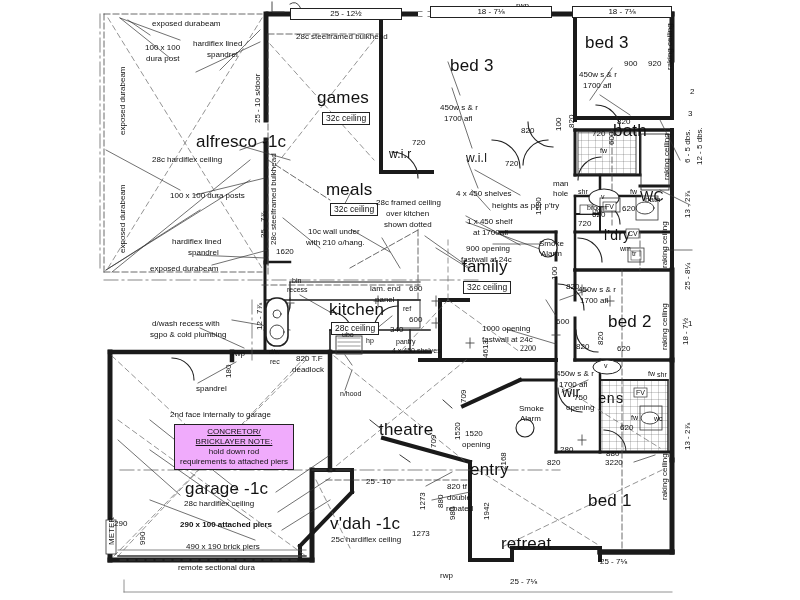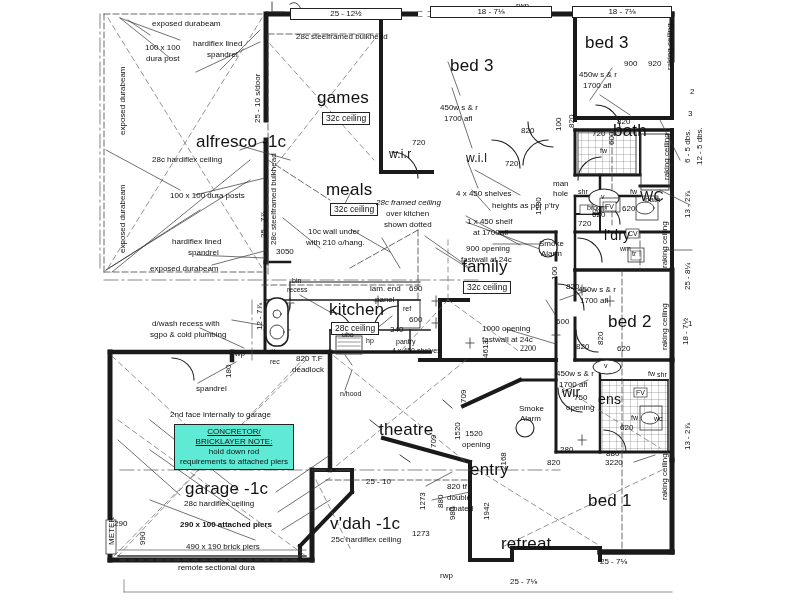--- a/index.html
+++ b/index.html
@@ -14,21 +14,21 @@
   .room{font-size:17px;letter-spacing:.2px;color:#111;}
   .room.sm{font-size:14px;}
   .room.xs{font-size:12px;}
   .ceil{font-size:8.5px;border:1px solid #222;padding:1px 3px;background:#fff;}
   .note{font-size:8px;color:#111;}
   .note.c{text-align:center;}
   .dim{font-size:8px;color:#111;}
   .tiny{font-size:7px;color:#111;}
   .rot90{transform:rotate(-90deg);}
   .boxnote{
-    position:absolute;border:1px solid #222;background:#5eead4;
+    position:absolute;border:1px solid #222;background:#f0abfc;
     font-size:8px;text-align:center;padding:2px 3px;line-height:1.25;
   }
   .dimband{
     position:absolute;border:1px solid #222;background:#fff;
     font-size:8px;text-align:center;line-height:1;padding:1px 0;
   }
 </style>
 </head>
 <body>
 
@@ -362,21 +362,21 @@
   <div class="lbl room" style="left:585px;top:34px;">bed 3</div>
   <div class="lbl room" style="left:608px;top:313px;">bed 2</div>
   <div class="lbl room" style="left:588px;top:492px;">bed 1</div>
 
   <div class="lbl room" style="left:613px;top:122px;">bath</div>
   <div class="lbl note" style="left:645px;top:196px;">bath</div>
   <div class="lbl room sm" style="left:640px;top:189px;">WC</div>
   <div class="lbl room sm" style="left:604px;top:228px;">l'dry</div>
   <div class="lbl tiny" style="left:620px;top:245px;">wm</div>
 
-  <div class="lbl room sm" style="left:598px;top:392px;">ens</div>
+  <div class="lbl room sm" style="left:598px;top:392px;font-family:Liberation Mono, monospace;">ens</div>
   <div class="lbl room sm" style="left:562px;top:385px;">wir</div>
   <div class="lbl room xs" style="left:389px;top:148px;">w.i.r</div>
   <div class="lbl room xs" style="left:466px;top:152px;">w.i.l</div>
 
   <div class="lbl room" style="left:379px;top:421px;">theatre</div>
   <div class="lbl room" style="left:470px;top:461px;">entry</div>
   <div class="lbl room" style="left:501px;top:535px;">retreat</div>
 
   <div class="lbl room" style="left:185px;top:480px;">garage -1c</div>
   <div class="lbl note" style="left:184px;top:500px;">28c hardiflex ceiling</div>
@@ -421,21 +421,21 @@
   <div class="lbl note" style="left:150px;top:265px;">exposed durabeam</div>
   <div class="lbl note" style="left:170px;top:192px;">100 x 100 dura posts</div>
 
   <div class="lbl note rot90" style="left:119px;top:135px;transform-origin:0 0;">exposed durabeam</div>
   <div class="lbl note rot90" style="left:119px;top:253px;transform-origin:0 0;">exposed durabeam</div>
 
   <div class="lbl note" style="left:296px;top:33px;">28c steelframed bulkhead</div>
   <div class="lbl note rot90" style="left:270px;top:245px;transform-origin:0 0;">28c steelframed bulkhead</div>
   <div class="lbl dim rot90" style="left:254px;top:123px;transform-origin:0 0;">25 - 10 s/door</div>
 
-  <div class="lbl note" style="left:376px;top:199px;font-style:italic;">28c framed ceiling</div>
+  <div class="lbl note" style="left:376px;top:199px;">28c framed ceiling</div>
   <div class="lbl note" style="left:386px;top:210px;">over kitchen</div>
   <div class="lbl note" style="left:384px;top:221px;">shown dotted</div>
 
   <div class="lbl note" style="left:308px;top:228px;">10c wall under</div>
   <div class="lbl note" style="left:306px;top:239px;">with 210 o/hang.</div>
 
   <div class="lbl note" style="left:370px;top:285px;">lam. end</div>
   <div class="lbl note" style="left:375px;top:296px;">panel</div>
 
   <div class="lbl note" style="left:456px;top:190px;">4 x 450 shelves</div>
@@ -513,21 +513,21 @@
   <div class="lbl dim rot90" style="left:682px;top:345px;transform-origin:0 0;">18 - 7½</div>
   <div class="lbl dim rot90" style="left:684px;top:450px;transform-origin:0 0;">13 - 2⅞</div>
 
   <div class="lbl dim rot90" style="left:260px;top:238px;transform-origin:0 0;">25 - 7⅞</div>
   <div class="lbl dim rot90" style="left:256px;top:330px;transform-origin:0 0;">12 - 7⅞</div>
 
   <div class="lbl dim" style="left:366px;top:478px;">25 - 10</div>
   <div class="lbl dim" style="left:600px;top:558px;">25 - 7⅛</div>
   <div class="lbl dim" style="left:510px;top:578px;">25 - 7⅛</div>
 
-  <div class="lbl dim" style="left:276px;top:248px;">3050</div>
+  <div class="lbl dim" style="left:276px;top:248px;">1620</div>
   <div class="lbl dim" style="left:520px;top:345px;font-family:Liberation Serif, serif;">2200</div>
   <div class="lbl dim" style="left:605px;top:459px;">3220</div>
   <div class="lbl dim rot90" style="left:482px;top:358px;transform-origin:0 0;">4613</div>
   <div class="lbl dim rot90" style="left:535px;top:215px;transform-origin:0 0;">1530</div>
   <div class="lbl dim rot90" style="left:419px;top:510px;transform-origin:0 0;">1273</div>
   <div class="lbl dim" style="left:412px;top:530px;">1273</div>
   <div class="lbl dim rot90" style="left:483px;top:520px;transform-origin:0 0;">1942</div>
   <div class="lbl dim rot90" style="left:500px;top:470px;transform-origin:0 0;">2168</div>
   <div class="lbl dim rot90" style="left:460px;top:403px;transform-origin:0 0;">709</div>
   <div class="lbl dim rot90" style="left:430px;top:448px;transform-origin:0 0;">709</div>

